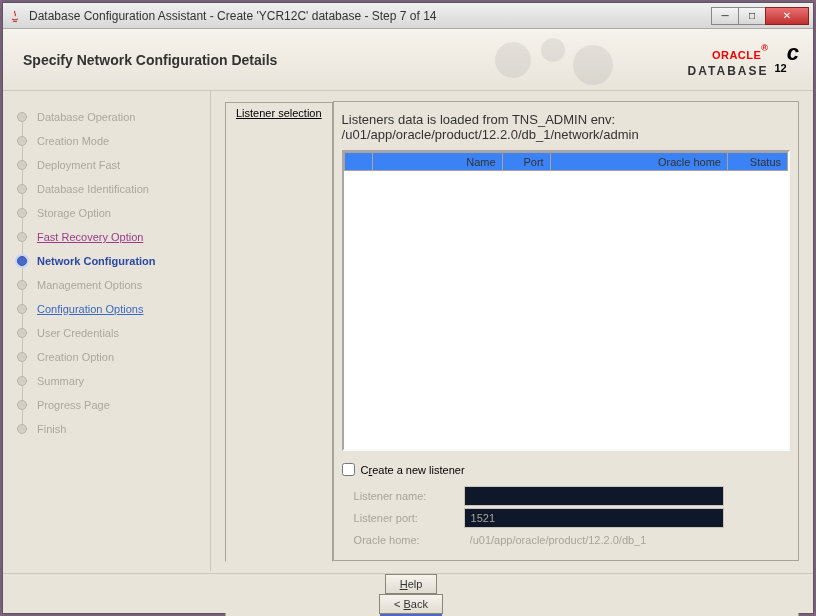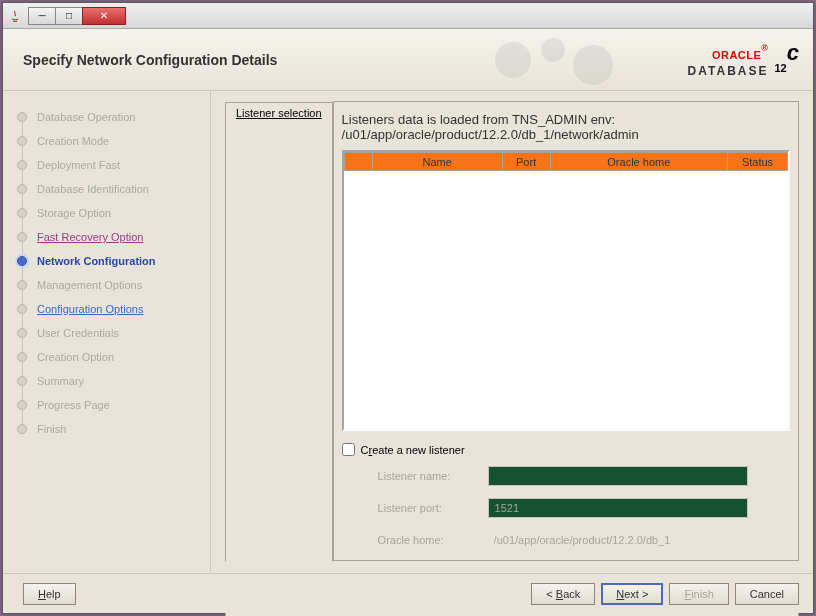--- a/index.html
+++ b/index.html
@@ -32,51 +32,52 @@
 .step.current .step-label { color: #2a48a4; font-weight: bold; }
 .step.next .step-label { color: #3a68c4; text-decoration: underline; cursor:pointer; }
 .main { flex: 1; padding: 10px 14px; display:flex; flex-direction:row; }
 .tab-strip { display: flex; }
 .tab { padding: 4px 10px; border: 1px solid #a8a498; background: #e8e4da; border-bottom: 1px solid #e8e4da; position: relative; top: 1px; }
 .tab span { text-decoration: underline; }
 .panel { border: 1px solid #a8a498; padding: 10px 8px; background: #e8e4da; flex:1; display:flex; flex-direction:column; }
 .info-text { color: #333; margin-bottom: 8px; font-size:13px; }
 .table-wrap { border: 2px inset #fafafa; background: #fff; flex:1; min-height: 180px; overflow:auto; }
 table { width: 100%; border-collapse: collapse; }
-th { background: #f97316; border: 1px solid #a8a498; padding: 2px 6px; font-weight: normal; color:#333; text-align:center; height:18px;}
+th { background: #3b82f6; border: 1px solid #a8a498; padding: 2px 6px; font-weight: normal; color:#333; text-align:right; height:18px;}
 th.chk { width: 28px; }
 th.name { width: 130px; }
 th.port { width: 48px; }
 th.status { width: 60px; }
 .checkbox-row { margin-top: 12px; display:flex; align-items:center; gap:6px; }
 .checkbox-row input { width:13px; height:13px; }
 .checkbox-row label span.u { text-decoration: underline; }
-.form-grid { margin: 10px 0 0 36px; display: grid; grid-template-columns: 110px 260px; row-gap: 12px; align-items: center; }
+.form-grid { margin: 10px 0 0 12px; display: grid; grid-template-columns: 110px 260px; row-gap: 2px; align-items: center; }
 .form-grid label { color: #a8a498; }
-.form-grid input { border: 1px solid #c8c4ba; background: #14532d; padding: 3px 6px; color: #a8a498; height:20px; }
+.form-grid input { border: 1px solid #c8c4ba; background: #0f172a; padding: 3px 6px; color: #a8a498; height:20px; }
 .form-grid .ro { border:none; background:transparent; }
 .msgbar { border: 1px solid #a8a498; height: 48px; margin: 6px 14px 0 222px; background:#e8e4da; }
-.footer { position: absolute; bottom: 0; left: 0; right: 0; height: 40px; border-top: 1px solid #ccc8be; display: flex; align-items: center; padding: 0 14px; background:#e8e4da; }
+.footer { position: absolute; bottom: 0; left: 0; right: 0; height: 40px; border-top: 1px solid #ccc8be; display: flex; align-items: center; padding: 0 14px; background:#e8e4da;flex-direction:column; }
 .btn { padding: 3px 14px; background: linear-gradient(#f6f3ec,#e0dcd2); border: 1px solid #8a8678; color: #333; height:22px; cursor:pointer; }
 .btn:disabled { color: #a8a498; cursor:default; }
 .btn .u { text-decoration: underline; }
 .btn.default { border: 2px solid #4a68c4; padding: 2px 13px; }
 .footer-spacer { flex: 1; }
 .footer .btn { margin-left: 6px; }
 </style>
 </head>
 <body>
 
 <div class="window">
   <div class="titlebar">
     <span class="titlebar-icon">
       <svg width="14" height="14" viewBox="0 0 14 14">
           <path d="M4 10c2 1 4 1 6 0M5 12c1.5 .6 3 .6 4 0M7 2c-2 2 2 3 0 5" stroke="#c33" stroke-width="1.2" fill="none"></path>
         </svg>
     </span>
+    <span class="titlebar-text">Database Configuration Assistant - Create 'YCR12C' database - Step 7 of 14</span>
     <div class="winbtns">
       <div class="winbtn">─</div>
       <div class="winbtn">□</div>
       <div class="winbtn close">✕</div>
     </div>
   </div>
 
   <div class="header">
     <div class="gears">
       <svg width="160" height="60">

